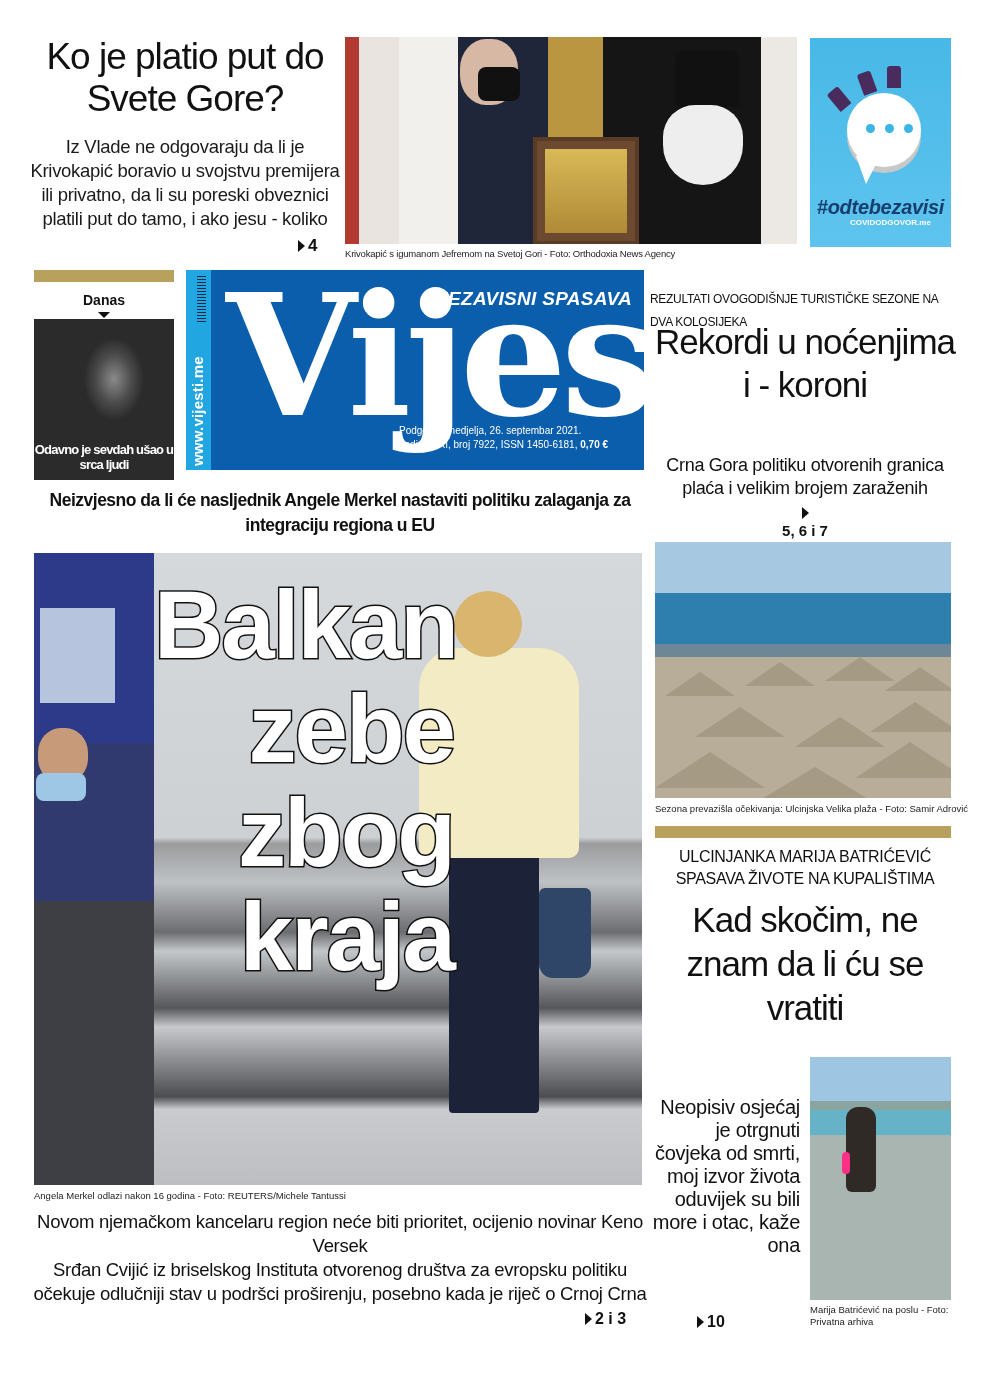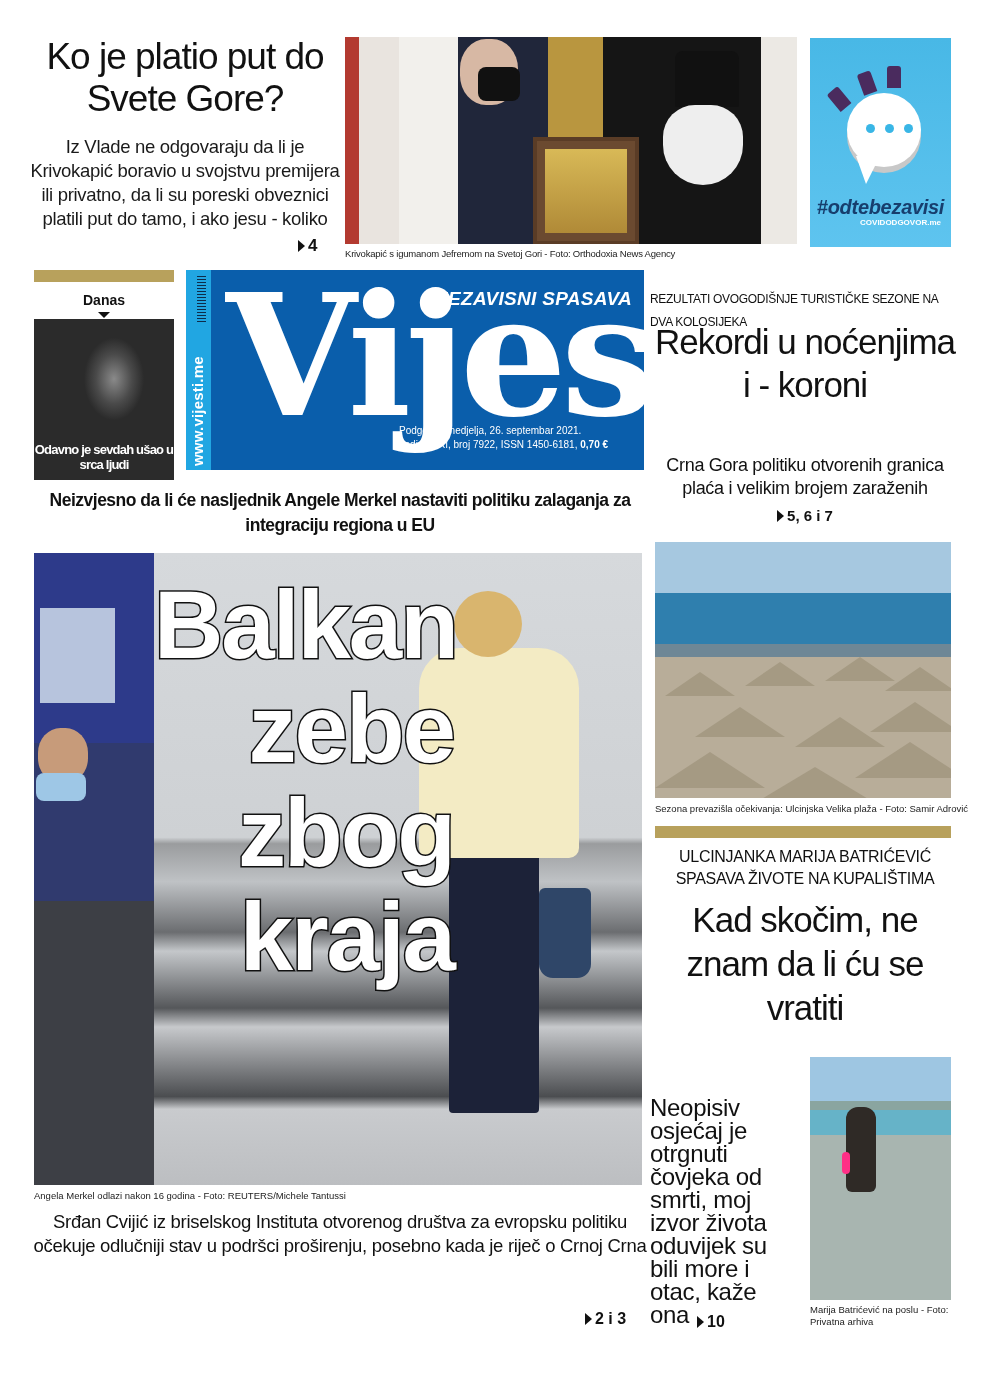--- a/index.html
+++ b/index.html
@@ -29,21 +29,21 @@
   #photo1-caption { left: 345px; top: 248px; font-size: 9.5px; color: #222; letter-spacing: -0.2px; }
 
   
   #ad { left: 810px; top: 38px; width: 141px; height: 209px; background: linear-gradient(#48b8e6, #5ec4ef); overflow: hidden; }
   #ad .bubble { position: absolute; left: 37px; top: 55px; width: 74px; height: 74px; background: #fff; border-radius: 50%; box-shadow: 0 6px 0 #c8c8c8; }
   #ad .tail { position: absolute; left: 46px; top: 118px; width: 0; height: 0; border-left: 10px solid transparent; border-right: 14px solid transparent; border-top: 28px solid #fff; }
   #ad .dots { position: absolute; left: 56px; top: 86px; display: flex; gap: 10px; }
   #ad .dots span { width: 9px; height: 9px; background: #39b6e6; border-radius: 50%; }
   #ad .pin { position: absolute; width: 14px; height: 22px; background: #4a2b5e; border-radius: 3px 3px 0 0; }
   #ad-hashtag { position: absolute; left: 0; width: 141px; top: 158px; font-size: 20px; font-weight: 700; color: #173e6d; text-align: center; letter-spacing: -0.3px; font-style: italic; }
-  #ad-site { position: absolute; left: 0; width: 141px; top: 180px; font-size: 8px; font-weight: 700; color: #fff; text-align: center; padding-left: 40px; }
+  #ad-site { position: absolute; left: 0; width: 118px; top: 180px; font-size: 8px; font-weight: 700; color: #fff; text-align: center; padding-left: 40px; }
 
   
   .gold { background: #b8a15c; height: 12px; }
   #gold1 { left: 34px; top: 270px; width: 140px; }
   #gold2 { left: 655px; top: 826px; width: 296px; }
 
   
   #danas-label { left: 34px; top: 292px; width: 140px; font-size: 14px; font-weight: 700; text-align: center; }
   #danas-arrow { left: 98px; top: 312px; width: 0; height: 0; border-left: 6px solid transparent; border-right: 6px solid transparent; border-top: 6px solid #111; }
   #danas-photo { left: 34px; top: 319px; width: 140px; height: 161px;
@@ -81,32 +81,32 @@
     -webkit-text-stroke: 3px #111; paint-order: stroke fill; }
   #main-caption { left: 34px; top: 1190px; font-size: 9.5px; color: #222; }
 
   #main-deck { left: 30px; top: 1210px; width: 620px; font-size: 18.5px; line-height: 24px; text-align: center; letter-spacing: -0.3px; color: #111; }
   #main-ref { left: 585px; top: 1310px; font-size: 16px; }
 
   
   #tour-kicker { left: 650px; top: 268px; width: 310px; font-size: 12px; line-height: 23px; text-align: left; letter-spacing: -0.3px; margin-top: 20px; }
   #tour-headline { left: 650px; top: 320px; width: 310px; font-size: 35px; line-height: 43px; text-align: center; letter-spacing: -1px; }
   #tour-deck { left: 650px; top: 454px; width: 310px; font-size: 18px; line-height: 23px; text-align: center; letter-spacing: -0.3px; }
-  #tour-ref { left: 650px; top: 507px; width: 310px; justify-content: center; font-size: 15px; display: flex; }
+  #tour-ref { left: 650px; top: 507px; width: 310px; justify-content: center; font-size: 15px; display: flex; flex-direction: column; }
 
   #beach-photo { left: 655px; top: 542px; width: 296px; height: 256px; overflow: hidden;
     background: linear-gradient(#a6c8e0 0 20%, #2f7fae 20% 40%, #6e8796 40% 45%, #b8ad99 45% 100%); }
   #beach-photo .umb { position: absolute; width: 70px; height: 24px; background: #a59a83; clip-path: polygon(50% 0, 100% 100%, 0 100%); }
   #beach-photo .umb::after { content: ""; }
   #beach-caption { left: 655px; top: 803px; font-size: 9.5px; color: #222; }
 
   
   #lifeguard-kicker { left: 650px; top: 846px; width: 310px; font-size: 16px; line-height: 22px; text-align: center; letter-spacing: -0.3px; }
   #lifeguard-headline { left: 650px; top: 898px; width: 310px; font-size: 35px; line-height: 44px; text-align: center; letter-spacing: -1px; }
-  #lifeguard-deck { left: 650px; top: 1096px; width: 150px; font-size: 24px; line-height: 23px; text-align: left; letter-spacing: -0.3px; }
+  #lifeguard-deck { left: 650px; top: 1096px; width: 150px; font-size: 20px; line-height: 23px; text-align: right; letter-spacing: -0.3px; }
   #lifeguard-ref { left: 697px; top: 1313px; font-size: 16px; }
   #sea-photo { left: 810px; top: 1057px; width: 141px; height: 243px; overflow: hidden;
     background: linear-gradient(#9ec6e2 0 18%, #8aa5a0 18% 22%, #66b3c8 22% 32%, #a8b5b0 32% 100%); }
   #sea-photo .woman { position: absolute; left: 36px; top: 50px; width: 30px; height: 85px; background: #2f2a26; border-radius: 12px 12px 6px 6px; }
   #sea-photo .float { position: absolute; left: 32px; top: 95px; width: 8px; height: 22px; background: #ff2f86; border-radius: 4px; }
   #sea-caption { left: 810px; top: 1304px; width: 150px; font-size: 9.5px; line-height: 12px; color: #222; }
 </style>
 </head>
 <body>
 
@@ -177,20 +177,21 @@
   <div id="main-headline">
     <div>Balkan</div>
     <div>zebe</div>
     <div>zbog</div>
     <div>kraja</div>
   </div>
 </div>
 <div id="main-caption" class="abs">Angela Merkel odlazi nakon 16 godina - Foto: REUTERS/Michele Tantussi</div>
 
 <div id="main-deck" class="abs">
+  <div>Novom njemačkom kancelaru region neće biti prioritet, ocijenio novinar Keno Versek</div>
   <div>Srđan Cvijić iz briselskog Instituta otvorenog društva za evropsku politiku očekuje odlučniji stav u podršci proširenju, posebno kada je riječ o Crnoj Crna</div>
 </div>
 <div id="main-ref" class="abs ref">
   <span class="tri"></span>
   <span>2 i 3</span>
 </div>
 
 <div id="tour-kicker" class="abs">REZULTATI OVOGODIŠNJE TURISTIČKE SEZONE NA DVA KOLOSIJEKA</div>
 <div id="tour-headline" class="abs">Rekordi u noćenjima i - koroni</div>
 <div id="tour-deck" class="abs">Crna Gora politiku otvorenih granica plaća i velikim brojem zaraženih</div>

